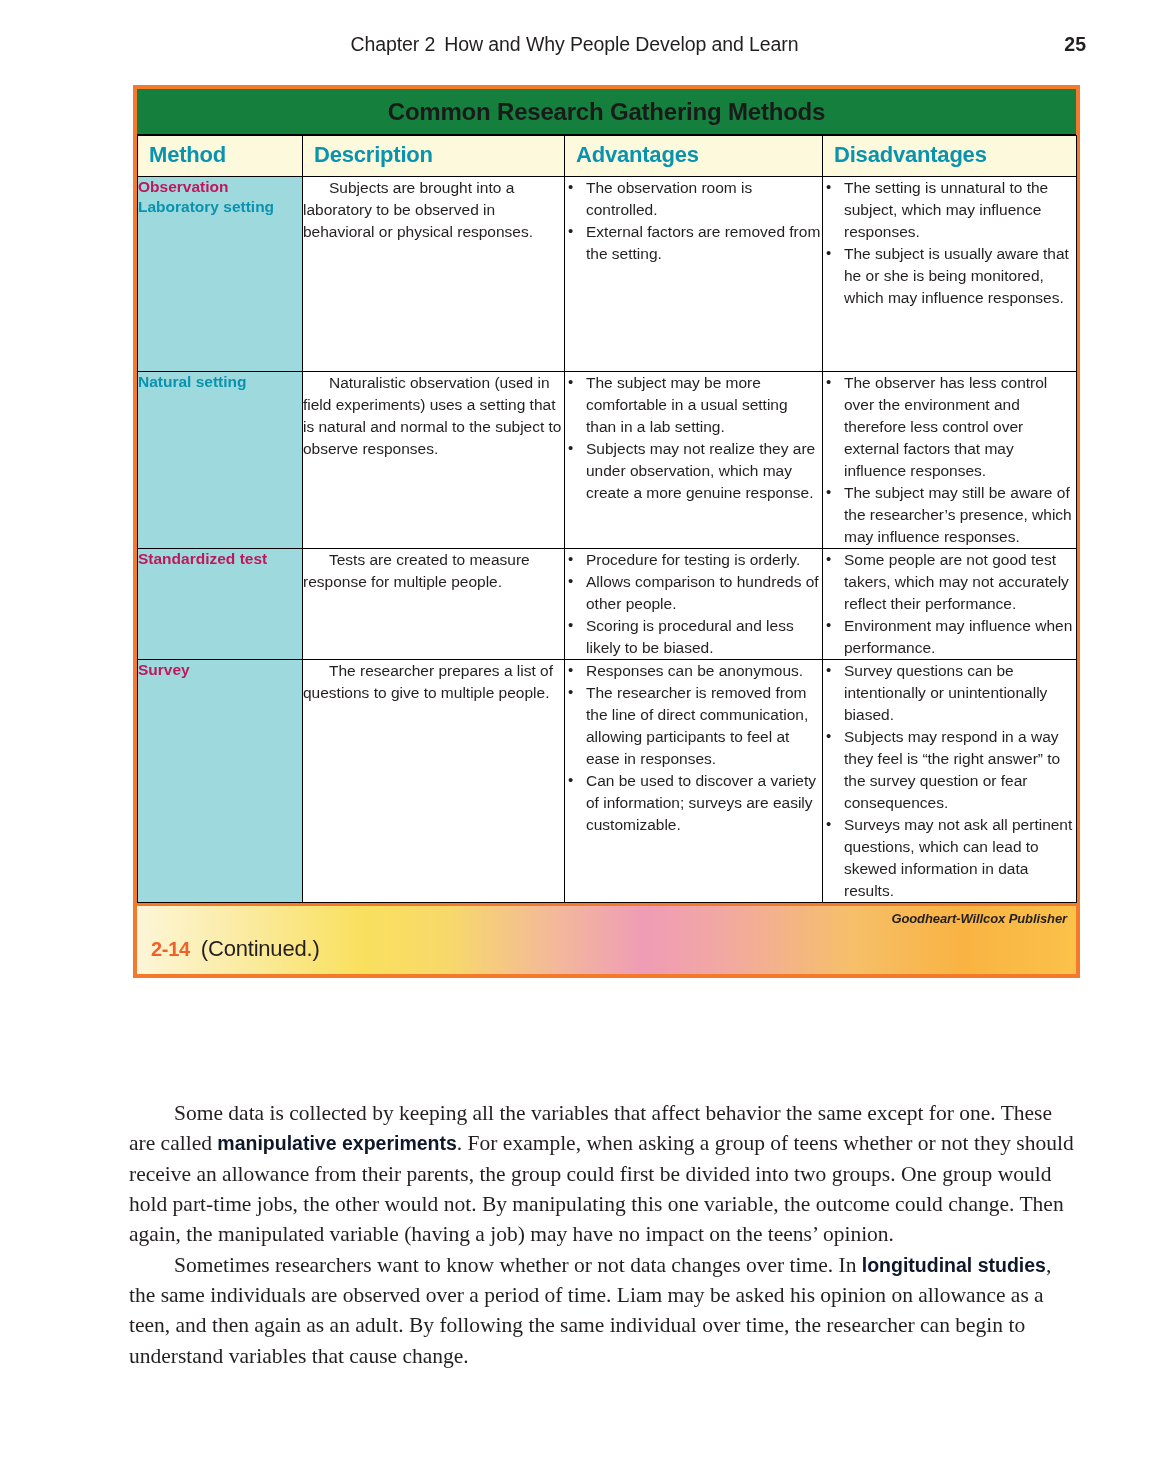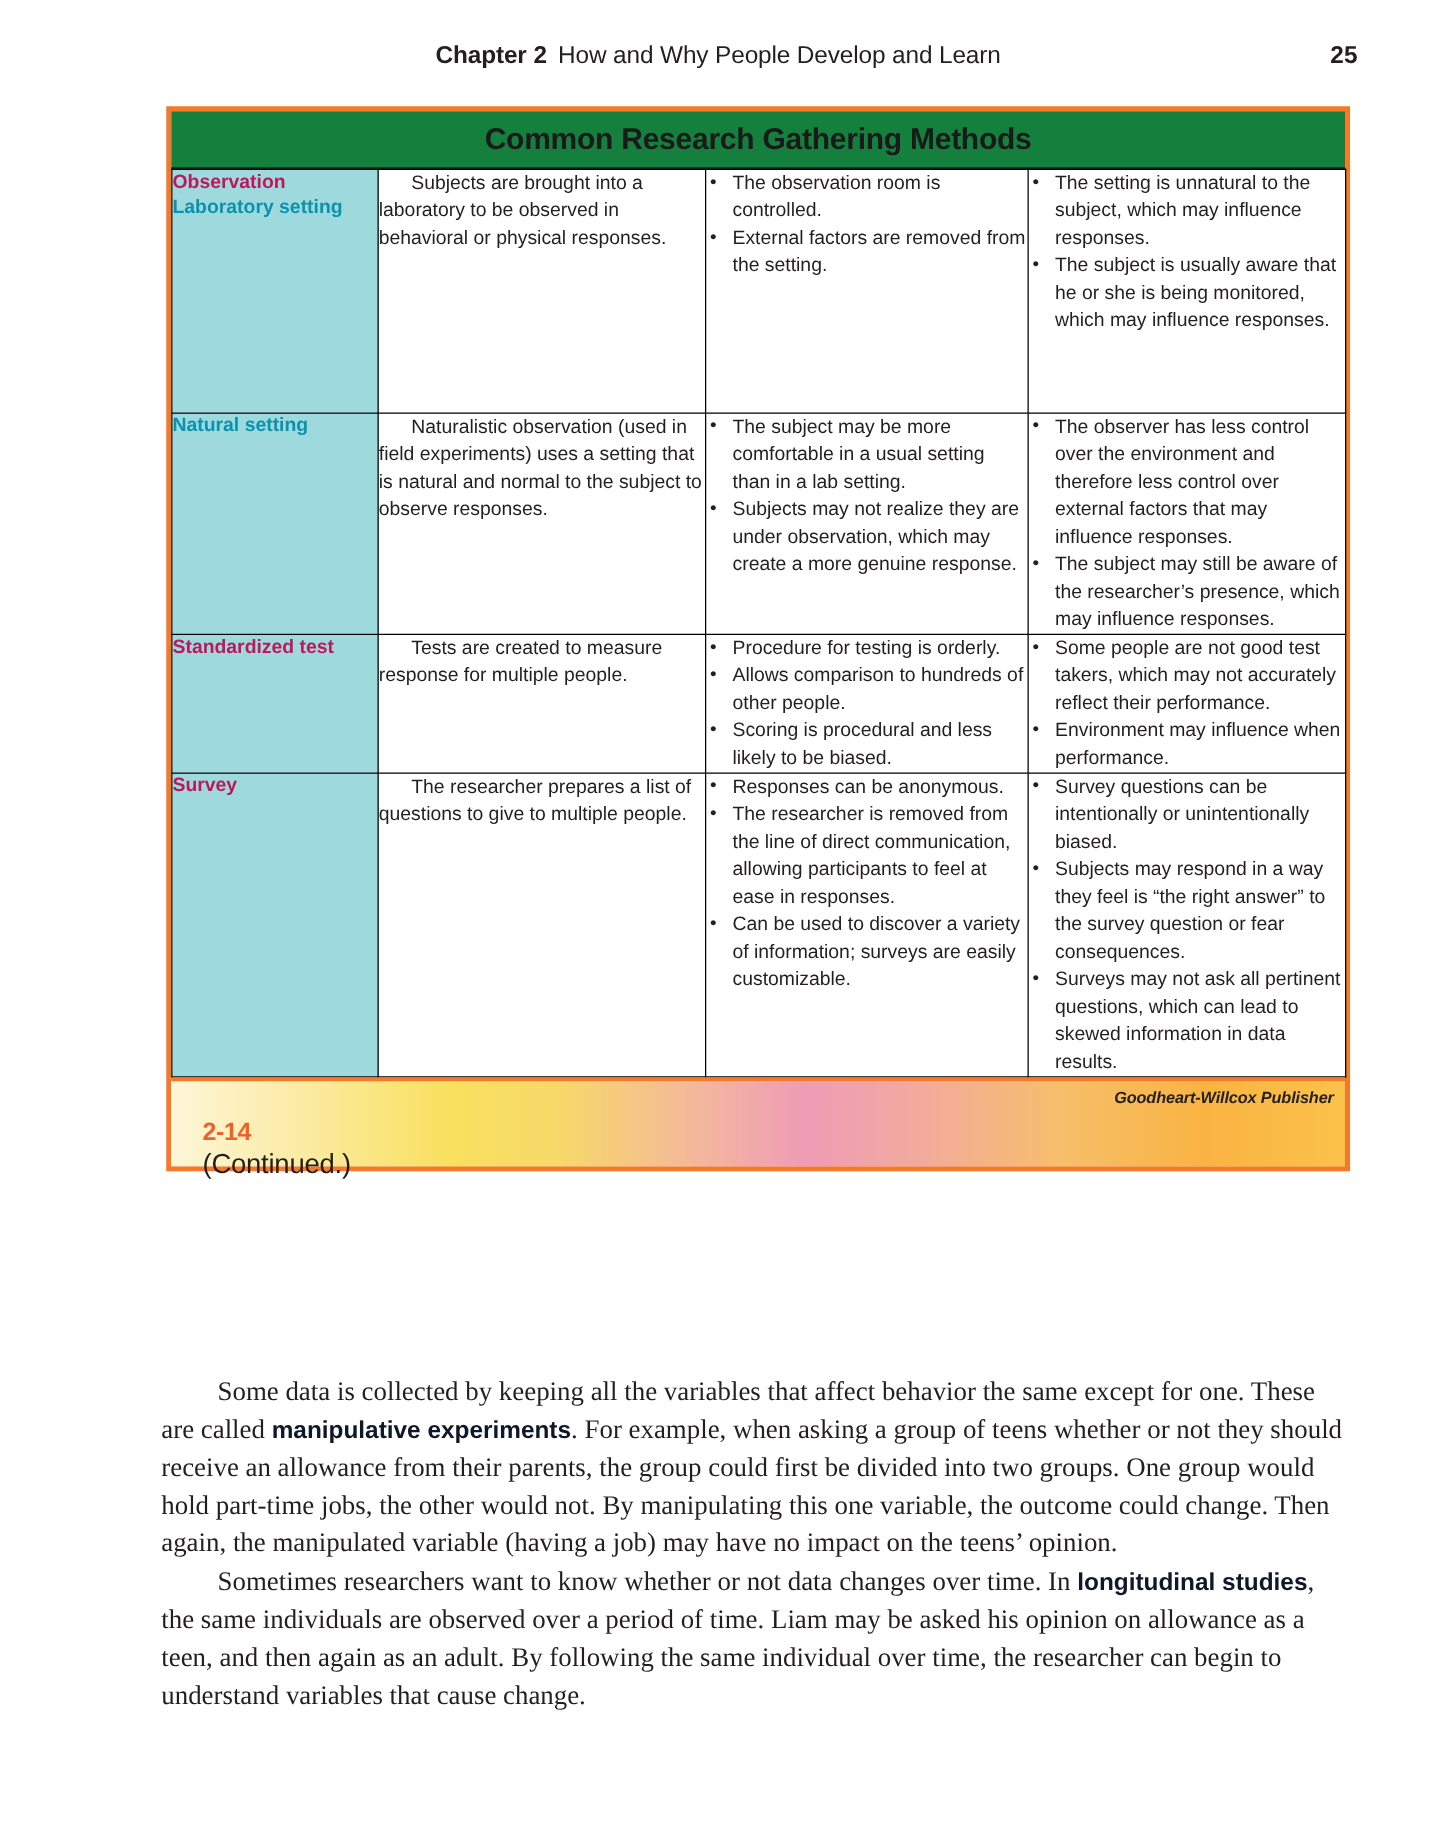--- a/index.html
+++ b/index.html
@@ -29,21 +29,21 @@
   .ph-center {
     position: absolute;
     left: 0;
     right: 0;
     text-align: center;
     font-size: 19.5px;
     white-space: nowrap;
     letter-spacing: -0.1px;
   }
   .ph-chapter {
-    font-weight: bold;
+    font-weight: normal;
   }
   .ph-title {
     font-weight: normal;
     margin-left: 9px;
   }
   .ph-pagenum {
     position: absolute;
     right: 63px;
     font-size: 19.5px;
     font-weight: bold;
@@ -179,21 +179,20 @@
     font-weight: bold;
     color: #231f20;
     letter-spacing: -0.1px;
   }
   .cap-line {
     position: absolute;
     left: 14px;
     top: 30px;
     display: flex;
     align-items: baseline;
-    flex-direction: column;
   }
   .cap-num {
     font-size: 20px;
     font-weight: bold;
     color: #f2602a;
     letter-spacing: -0.3px;
   }
   .cap-text {
     font-size: 22px;
     color: #231f20;
@@ -239,20 +238,26 @@
   <div class="tbl-title">Common Research Gathering Methods</div>
 
   <table class="grid">
     <colgroup>
       <col class="c1">
         <col class="c2">
         <col class="c3">
         <col class="c4">
     </colgroup>
     <tbody>
+      <tr class="head">
+        <th>Method</th>
+        <th>Description</th>
+        <th>Advantages</th>
+        <th>Disadvantages</th>
+      </tr>
 
       <tr>
         <td class="method">
           <span class="m-black">Observation</span>
           <span class="m-teal">Laboratory setting</span>
           <span class="m-gap"></span>
         </td>
         <td class="desc">
           <p>Subjects are brought into a laboratory to be observed in behavioral or physical responses.</p>
         </td>

